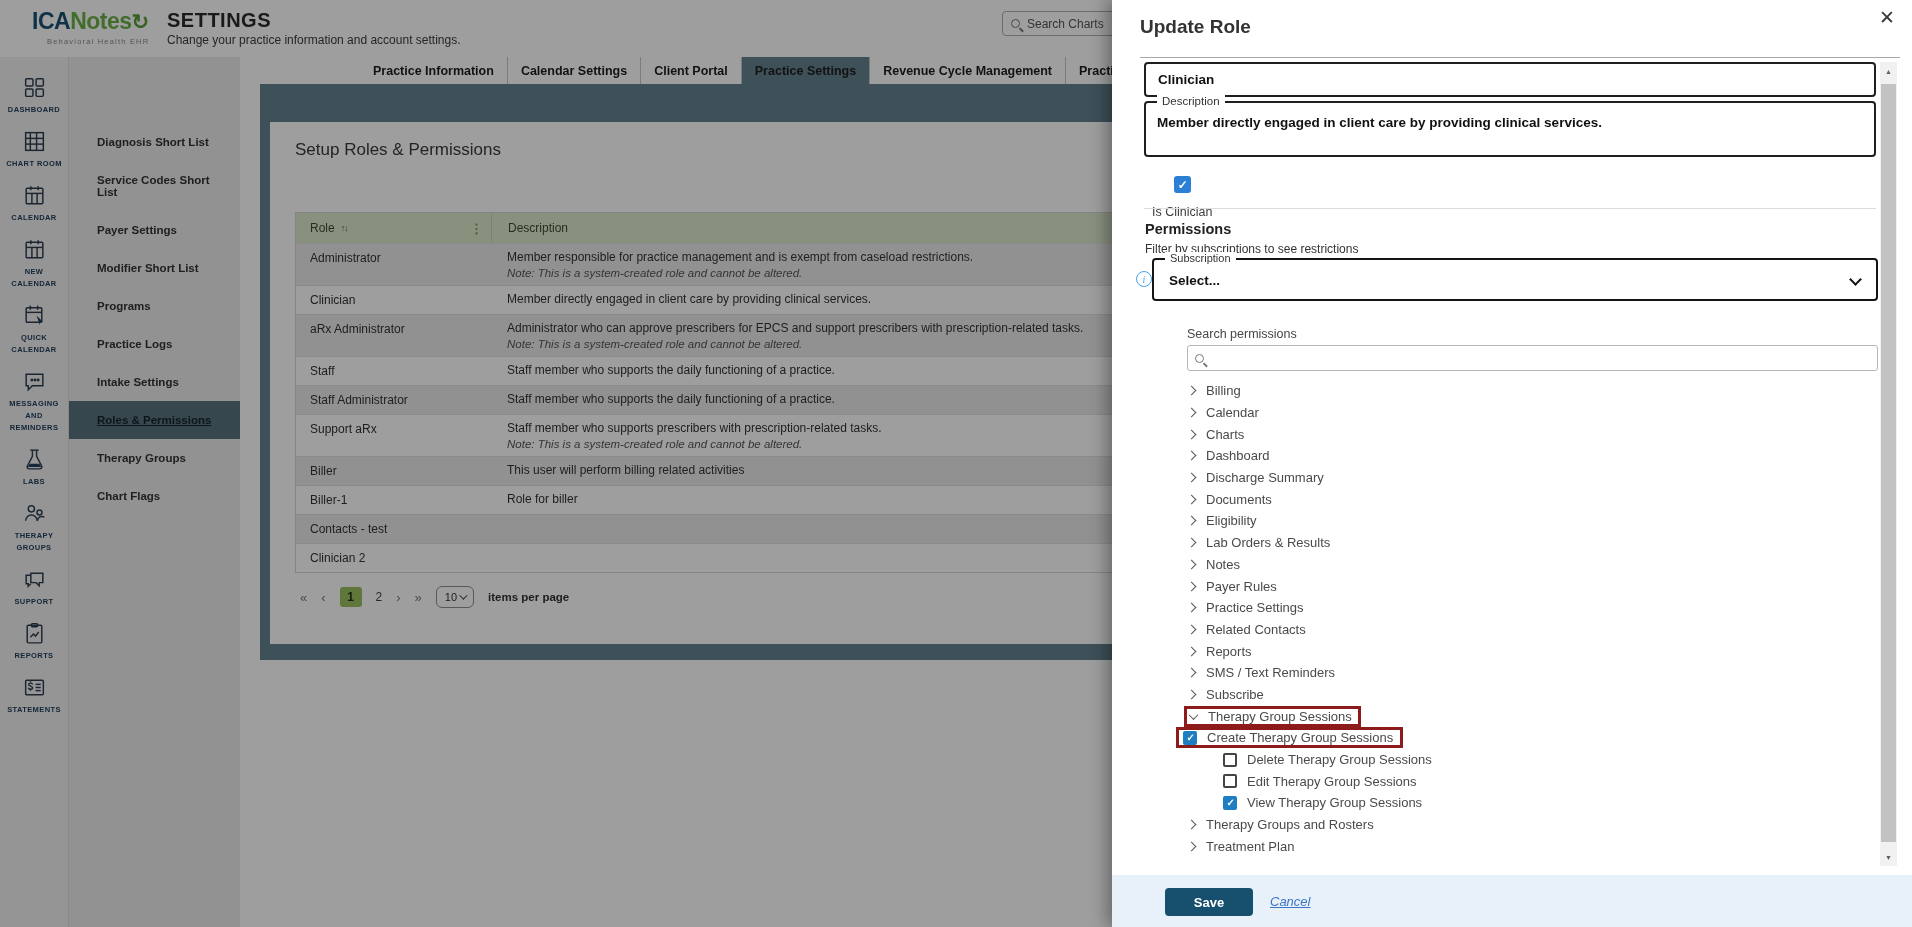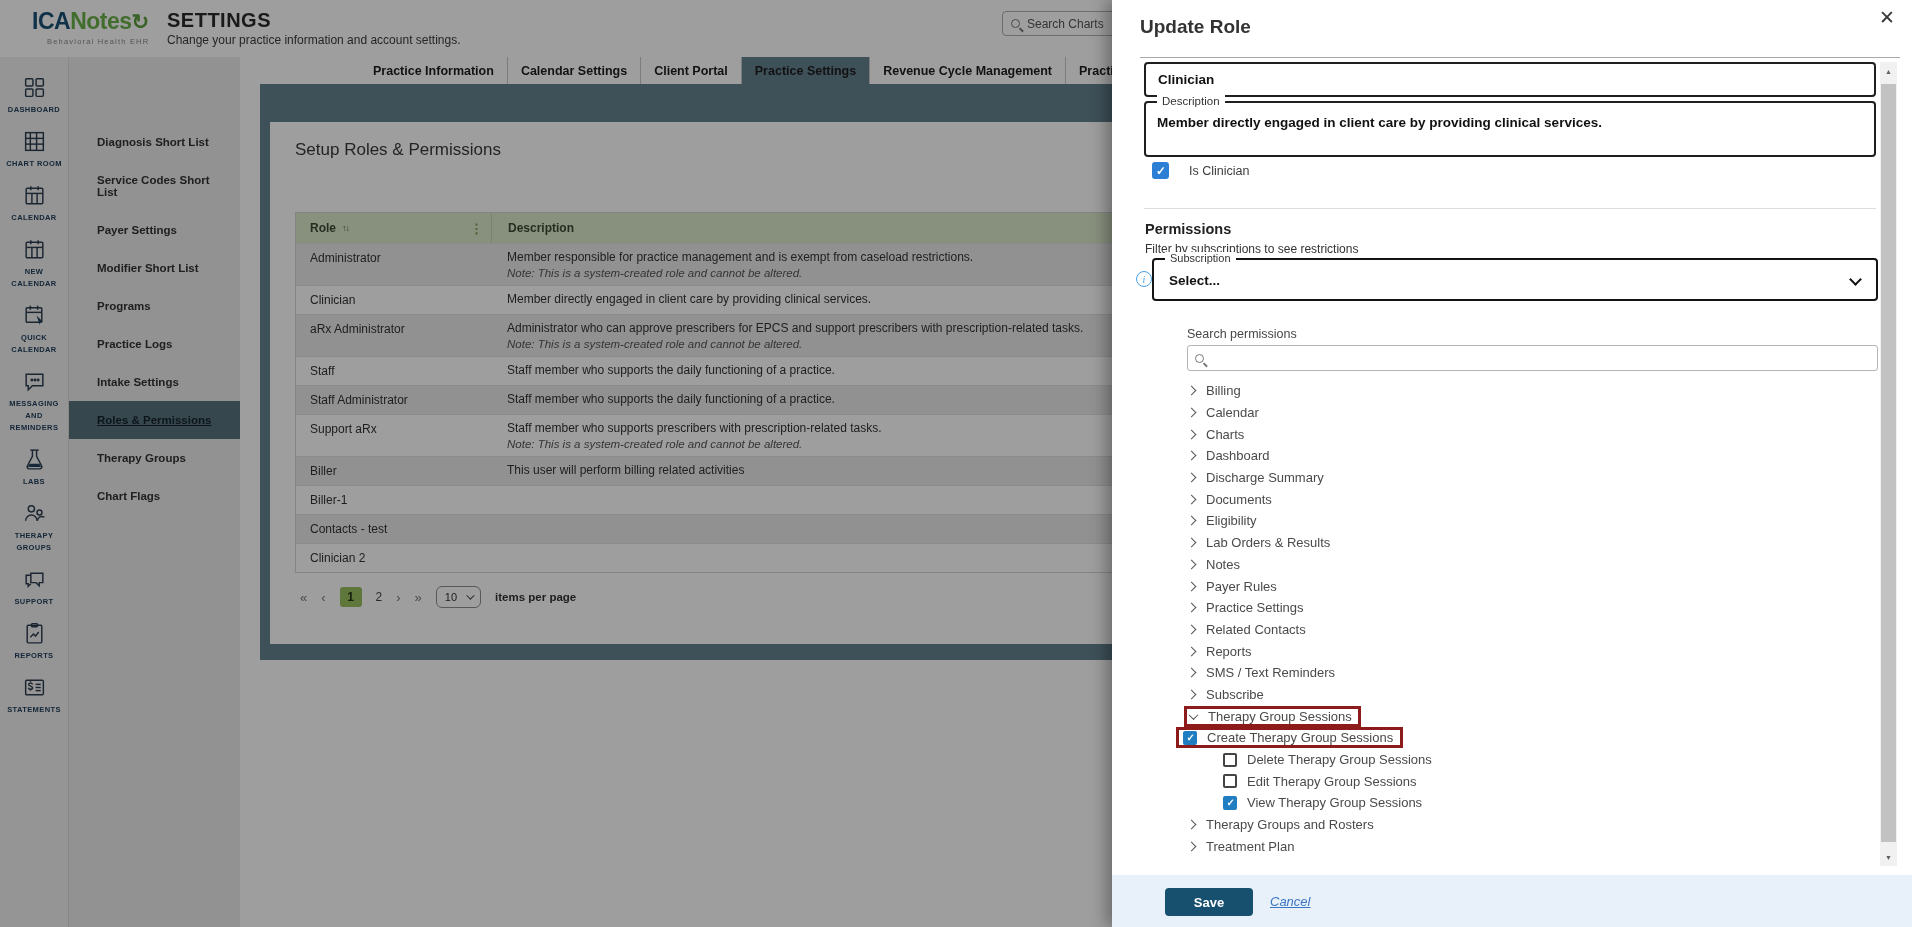--- a/index.html
+++ b/index.html
@@ -37,58 +37,58 @@
   .tab { padding:0 13px; font-size:12.5px; font-weight:bold; color:#1e1e1e; display:flex; align-items:center;
     border-right:1px solid #c9c9c9; white-space:nowrap; }
   .tab:last-child { border-right:none; }
   .tab.active { background:#64828f; }
 
   
   .stage { position:absolute; left:260px; top:84px; width:1652px; height:576px; background:#64828f; z-index:1; }
   .card { position:absolute; left:10px; top:38px; width:1195px; height:522px; background:#fff; padding:18px 25px; }
   .card-title { font-size:17px; font-weight:normal; color:#3a3a3a; }
   .rtable { margin-top:52px; border:1px solid #d5d5d5; }
-  .thead { display:flex; background:#dce8cb; height:30px; align-items:center; font-size:12px; font-weight:bold; color:#3c4a34; }
+  .thead { display:flex; background:#dce8cb; height:30px; align-items:center; font-size:12px; font-weight:normal; color:#3c4a34; }
   .col-role { width:195px; padding-left:14px; display:flex; align-items:center; gap:6px; position:relative; height:100%; }
   .sort-icon { font-size:9px; color:#5a6b47; letter-spacing:-1px; }
   .dots-icon { position:absolute; right:8px; color:#7f9a57; font-weight:bold; font-size:13px; }
   .col-desc { flex:1; padding-left:16px; border-left:1px solid #c8d2b6; height:100%; display:flex; align-items:center; }
   .t-row { display:flex; border-top:1px solid #e0e0e0; font-size:12px; color:#333; min-height:26px; }
   .t-row:nth-child(odd) { background:#ebebeb; }
   .t-role { width:195px; padding:7px 0 7px 14px; }
   .t-desc { flex:1; padding:6px 0 6px 16px; }
   .t-note { font-style:italic; color:#555; font-size:11.5px; margin-top:3px; }
   .t-note:empty { display:none; }
   .pager { display:flex; align-items:center; gap:14px; margin-top:13px; padding-left:5px; font-size:12px; color:#555; }
   .pg-btn { font-size:13px; color:#777; }
   .pg-num { font-size:12px; color:#444; }
   .pg-current { background:#9bc161; color:#273318; width:22px; height:20px; border-radius:3px;
     display:flex; align-items:center; justify-content:center; font-weight:bold; }
   .pg-size { border:1.5px solid #8f8f8f; border-radius:6px; height:22px; padding:0 8px; display:flex;
-    align-items:center; gap:9px; font-size:11px; color:#333; }
+    align-items:center; gap:2px; font-size:11px; color:#333; }
   .pg-size .cdown { width:6px; height:6px; border-right:1.5px solid #444; border-bottom:1.5px solid #444;
     transform:rotate(45deg) translateY(-2px); }
   .pg-label { font-size:11.5px; color:#333; font-weight:bold; }
 
   
   .overlay { position:absolute; left:0; top:0; width:1112px; height:927px; background:rgba(0,0,0,.38); z-index:40; }
 
   
   .drawer { position:absolute; left:1112px; top:0; width:800px; height:927px; background:#fff; z-index:60;
     box-shadow:-5px 0 16px rgba(0,0,0,.35); }
   .close-x { position:absolute; right:12px; top:4px; font-size:19px; color:#3a3a3a; width:26px; height:26px;
     display:flex; align-items:center; justify-content:center; }
   .d-title { position:absolute; left:28px; top:16px; font-size:19px; font-weight:bold; color:#333; }
   .d-hr1 { position:absolute; left:28px; top:57px; width:760px; border-top:1px solid #a9a9a9; }
   .role-input { position:absolute; left:32px; top:62px; width:732px; height:35px; border:2px solid #1f1f1f;
     border-radius:4px; display:flex; align-items:center; padding-left:12px; font-size:13.5px; font-weight:bold; color:#111; }
   .desc-field { position:absolute; left:32px; top:101px; width:732px; height:56px; border:2px solid #1f1f1f; border-radius:4px; }
   .desc-legend { position:absolute; left:11px; top:-8px; background:#fff; padding:0 5px; font-size:11.5px; color:#333; }
   .desc-value { padding:12px 12px 0 11px; font-size:13.5px; font-weight:bold; color:#111; }
-  .isclin-row { position:absolute; left:40px; top:162px; display:flex; align-items:center; gap:20px; }
+  .isclin-row { position:absolute; left:40px; top:176px; display:flex; align-items:center; gap:12px;flex-direction:column; }
   .cb { width:17px; height:17px; border:2px solid #4a4a4a; border-radius:3px; position:relative; background:#fff; flex:0 0 auto; }
   .cb.checked { background:#2b7fd4; border-color:#2b7fd4; }
   .cb.checked::after { content:"✓"; position:absolute; color:#fff; font-size:12px; font-weight:bold; left:2px; top:0px; }
   .isclin-label { font-size:12.5px; color:#3d3d3d; }
   .d-hr2 { position:absolute; left:32px; top:208px; width:732px; border-top:1px solid #ddd; }
   .perm-head { position:absolute; left:33px; top:221px; font-size:14.5px; font-weight:bold; color:#222; }
   .perm-hint { position:absolute; left:33px; top:242px; font-size:12px; color:#333; }
   .sub-select { position:absolute; left:40px; top:258px; width:726px; height:43px; border:2px solid #141414;
     border-radius:4px; background:#fff; }
   .sub-legend { position:absolute; left:11px; top:-8px; background:#fff; padding:0 5px; font-size:11px; color:#333; }
@@ -377,20 +377,24 @@
           <div class="t-row">
             <div class="t-role">Biller</div>
             <div class="t-desc">
               <div>This user will perform billing related activities</div>
 
             </div>
           </div>
 
           <div class="t-row">
             <div class="t-role">Biller-1</div>
+            <div class="t-desc">
+              <div>Role for biller</div>
+
+            </div>
           </div>
 
           <div class="t-row">
             <div class="t-role">Contacts - test</div>
             <div class="t-desc">
               <div></div>
 
             </div>
           </div>
 

